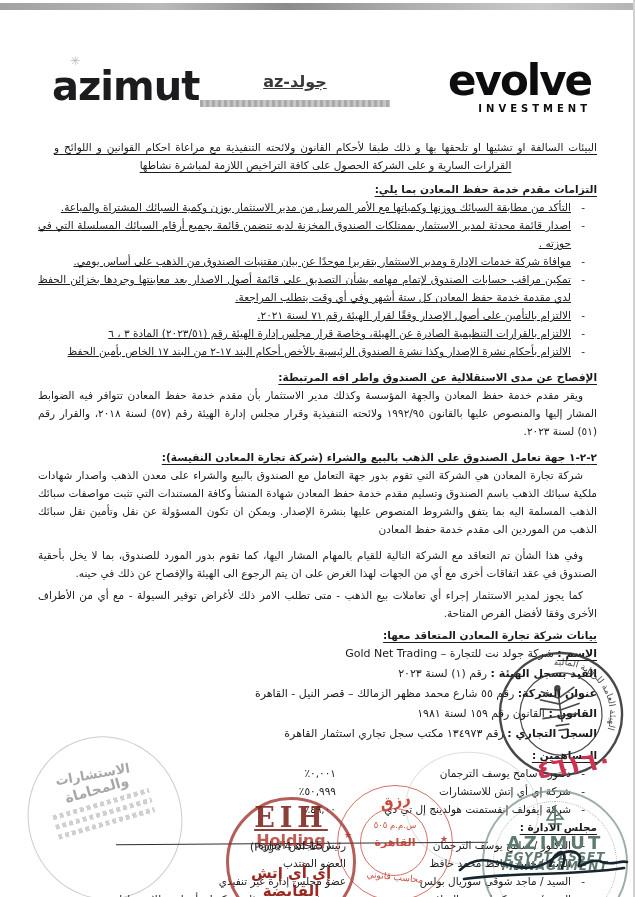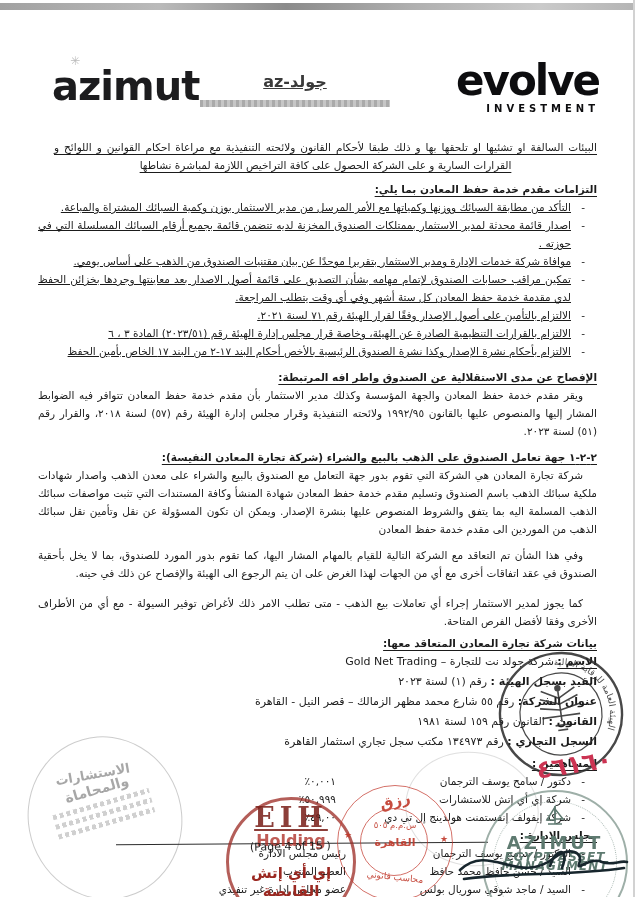--- a/index.html
+++ b/index.html
@@ -11,21 +11,21 @@
 
   
   .hdr{position:absolute;top:60px;left:0;right:0;height:80px;}
   .logo-azimut{position:absolute;left:52px;top:6px;font-size:40px;font-weight:bold;
         letter-spacing:-1px;color:#1c1c1e;line-height:1;}
   .azimut-star{position:absolute;left:70px;top:-6px;font-size:12px;color:#bcbcbc;}
   .logo-center{position:absolute;left:200px;top:12px;width:190px;text-align:center;
         font-size:16px;font-weight:bold;color:#3a3a3a;direction:ltr;text-decoration:underline;}
   .center-band{position:absolute;left:200px;top:40px;width:190px;height:7px;
         background:repeating-linear-gradient(90deg,#aaaaaa 0 3px,#c6c6c6 3px 6px);}
-  .logo-evolve{position:absolute;right:36px;top:0;text-align:right;color:#0d0d0f;}
+  .logo-evolve{position:absolute;right:44px;top:0;text-align:right;color:#0d0d0f;}
   .evolve-word{font-size:42px;font-weight:bold;letter-spacing:-2px;line-height:1;}
   .evolve-sub{font-size:10px;font-weight:bold;letter-spacing:4px;margin-top:1px;}
 
   
   .doc{position:absolute;top:138px;right:38px;left:38px;direction:rtl;
         font-size:10.5px;line-height:18px;text-align:justify;}
   .intro{text-decoration:underline;text-underline-offset:3px;text-align:justify;
         text-align-last:center;margin:0 0 6px 16px;}
   .h-u{font-weight:bold;text-decoration:underline;text-underline-offset:3px;
         text-align:right;text-align-last:right;}
@@ -126,21 +126,21 @@
       <li>الالتزام بالتأمين على أصول الإصدار وفقًا لقرار الهيئة رقم ٧١ لسنة ٢٠٢١.</li>
       <li>الالتزام بالقرارات التنظيمية الصادرة عن الهيئة، وخاصة قرار مجلس إدارة الهيئة رقم (٢٠٢٣/٥١) المادة ٣ ، ٦</li>
       <li>الالتزام بأحكام نشرة الإصدار وكذا نشرة الصندوق الرئيسية بالأخص أحكام البند ١٧-٢ من البند ١٧ الخاص بأمين الحفظ</li>
     </ul>
 
     <div class="h-u">الإفصاح عن مدى الاستقلالية عن الصندوق واطر افه المرتبطة:</div>
     <p class="para">ويقر مقدم خدمة حفظ المعادن والجهة المؤسسة وكذلك مدير الاستثمار بأن مقدم خدمة حفظ المعادن تتوافر فيه الضوابط المشار إليها والمنصوص عليها بالقانون ١٩٩٢/٩٥ ولائحته التنفيذية وقرار مجلس إدارة الهيئة رقم (٥٧) لسنة ٢٠١٨، والقرار رقم (٥١) لسنة ٢٠٢٣.</p>
 
     <div class="h-u">٢-٢-١ جهة تعامل الصندوق على الذهب بالبيع والشراء (شركة تجارة المعادن النفيسة):</div>
     <p class="para">شركة تجارة المعادن هي الشركة التي تقوم بدور جهة التعامل مع الصندوق بالبيع والشراء على معدن الذهب واصدار شهادات ملكية سبائك الذهب باسم الصندوق وتسليم مقدم خدمة حفظ المعادن شهادة المنشأ وكافة المستندات التي تثبت مواصفات سبائك الذهب المسلمة اليه بما يتفق والشروط المنصوص عليها بنشرة الإصدار. ويمكن ان تكون المسؤولة عن نقل وتأمين نقل سبائك الذهب من الموردين الى مقدم خدمة حفظ المعادن</p>
-    <p class="para" style="margin-bottom:12px">وفي هذا الشأن تم التعاقد مع الشركة التالية للقيام بالمهام المشار اليها، كما تقوم بدور المورد للصندوق، بما لا يخل بأحقية الصندوق في عقد اتفاقات أخرى مع أي من الجهات لهذا الغرض على ان يتم الرجوع الى الهيئة والإفصاح عن ذلك في حينه.</p>
+    <p class="para" style="margin-bottom:4px">وفي هذا الشأن تم التعاقد مع الشركة التالية للقيام بالمهام المشار اليها، كما تقوم بدور المورد للصندوق، بما لا يخل بأحقية الصندوق في عقد اتفاقات أخرى مع أي من الجهات لهذا الغرض على ان يتم الرجوع الى الهيئة والإفصاح عن ذلك في حينه.</p>
     <p class="para" style="margin-bottom:4px">كما يجوز لمدير الاستثمار إجراء أي تعاملات بيع الذهب - متى تطلب الامر ذلك لأغراض توفير السيولة - مع أي من الأطراف الأخرى وفقا لأفضل الفرص المتاحة.</p>
 
     <div class="h-u">بيانات شركة تجارة المعادن المتعاقد معها:</div>
     <div class="fields">
       <div class="field">
         <span class="lbl">الاسم :</span>
         <span>شركة جولد نت للتجارة – Gold Net Trading</span>
       </div>
       <div class="field">
         <span class="lbl">القيد بسجل الهيئة :</span>

